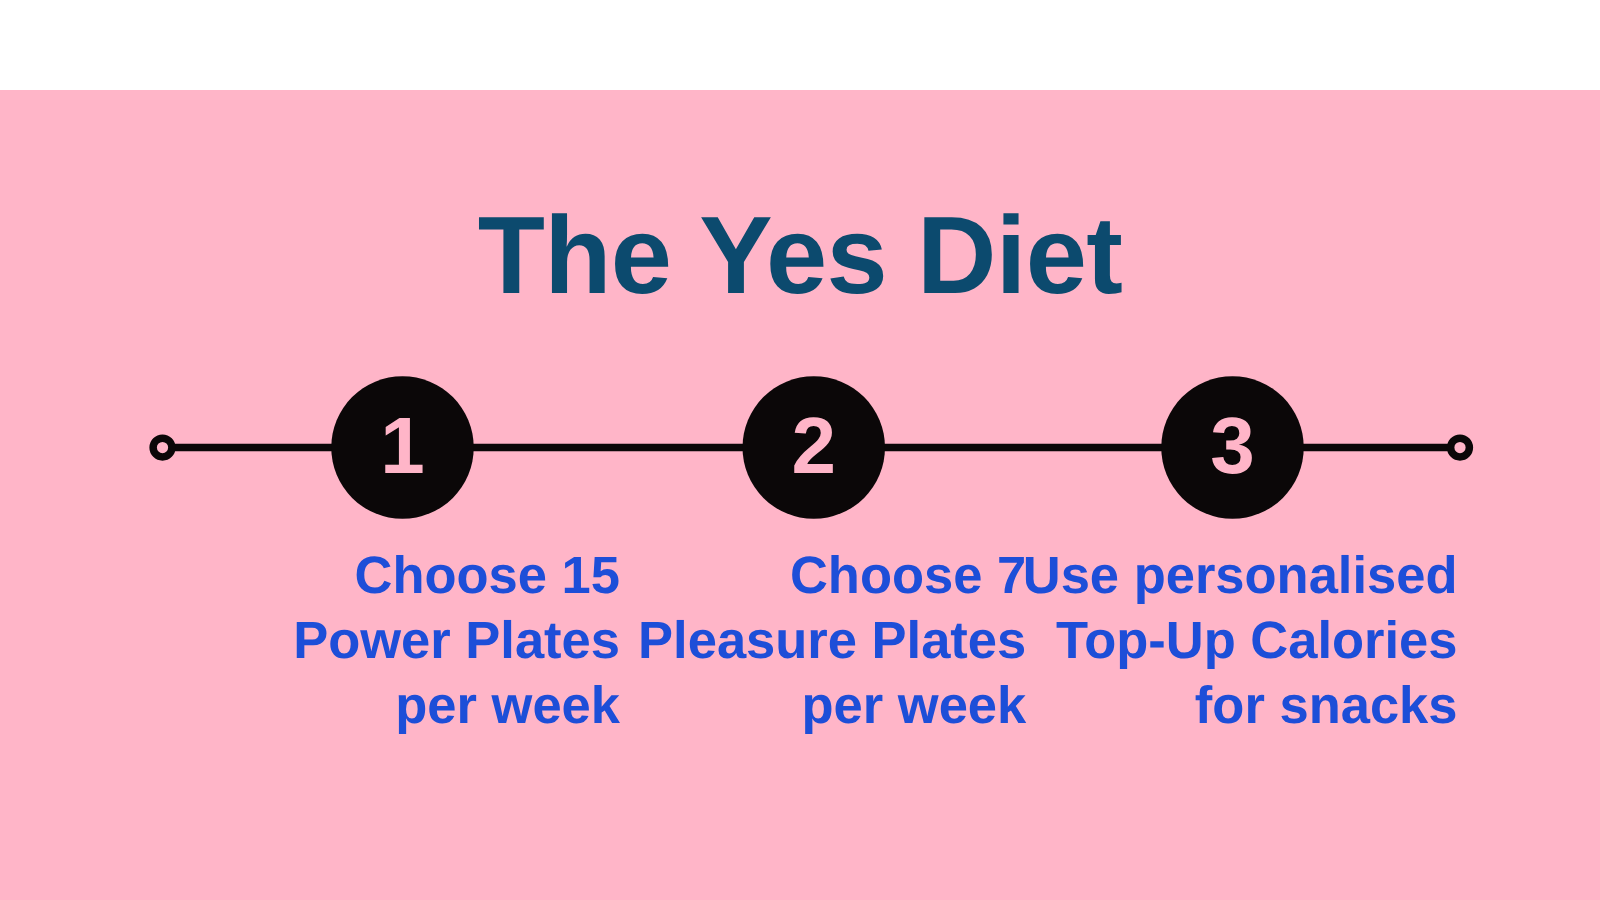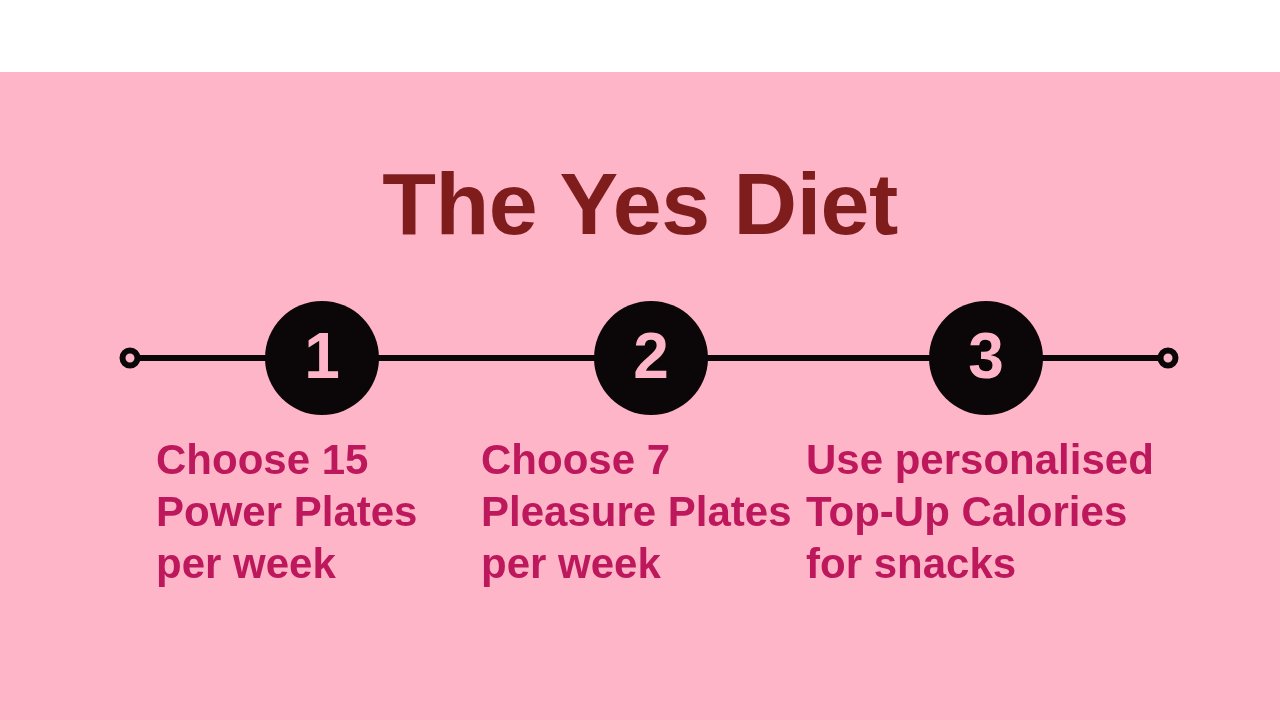--- a/index.html
+++ b/index.html
@@ -37,21 +37,21 @@
     height: 648px;
     background: #ffb5c8;
   }
   
   #title {
     position: absolute;
     left: 0;
     top: 88px;          
     width: 1280px;
     text-align: center;
-    color: #7f1d1d;
+    color: #0c4a6e;
     font-family: "Liberation Sans", sans-serif;
     font-size: 88px;
     font-weight: bold;
     line-height: 1;
     letter-spacing: -0.5px;
     white-space: nowrap;
   }
   
   #timeline {
     position: absolute;
@@ -85,26 +85,26 @@
   }
   
   #node-1 { left: 265px; top: 229px; }
   #node-2 { left: 594px; top: 229px; }
   #node-3 { left: 929px; top: 229px; }
 
   
   .caption {
     position: absolute;
     top: 362px;         
-    color: #be185d;
+    color: #1d4ed8;
     font-family: "Liberation Sans", sans-serif;
     font-size: 42px;
     font-weight: bold;
     line-height: 52px;
-    text-align: left;
+    text-align: right;
     white-space: pre-line;
   }
   #caption-1 { left: 156px; width: 340px; }
   #caption-2 { left: 481px; width: 340px; }
   #caption-3 { left: 806px; width: 360px; }
 </style>
 </head>
 <body>
 
 <div id="slide">

